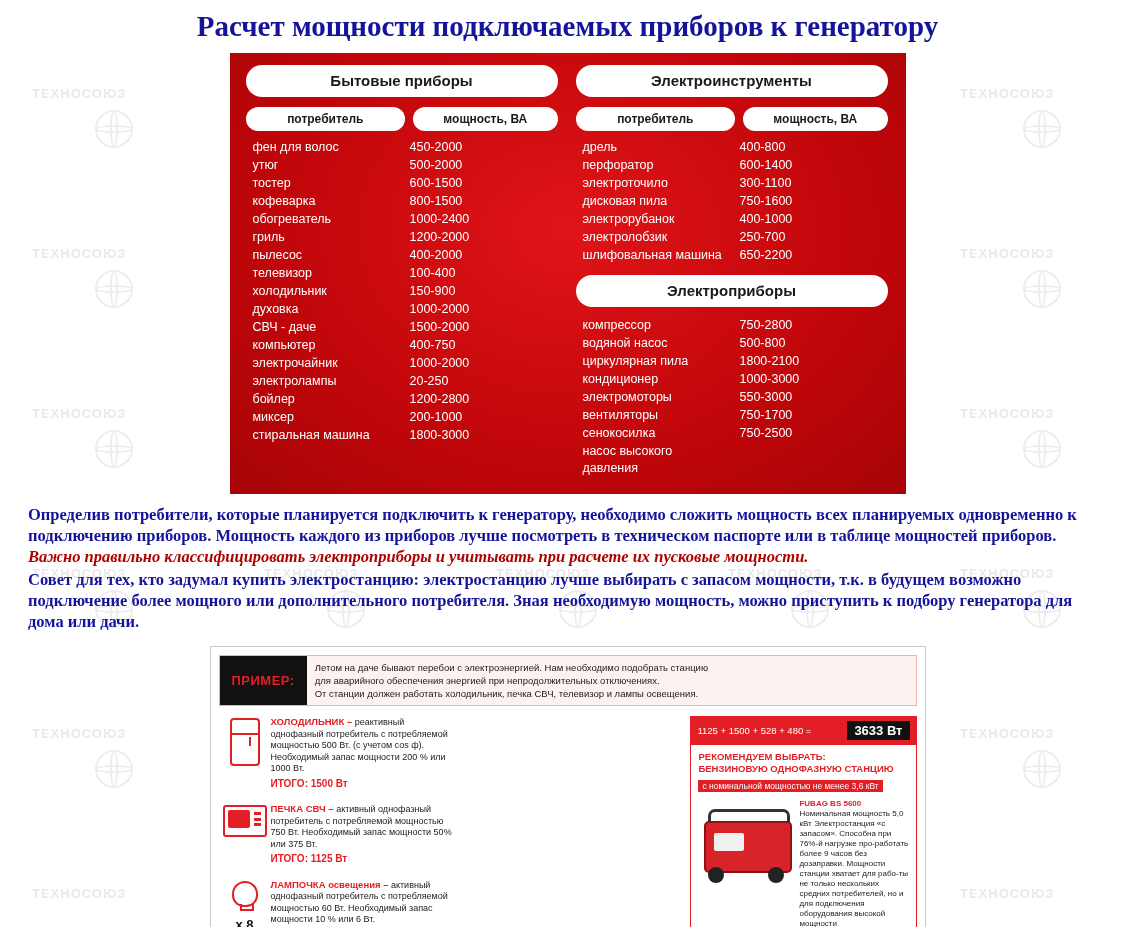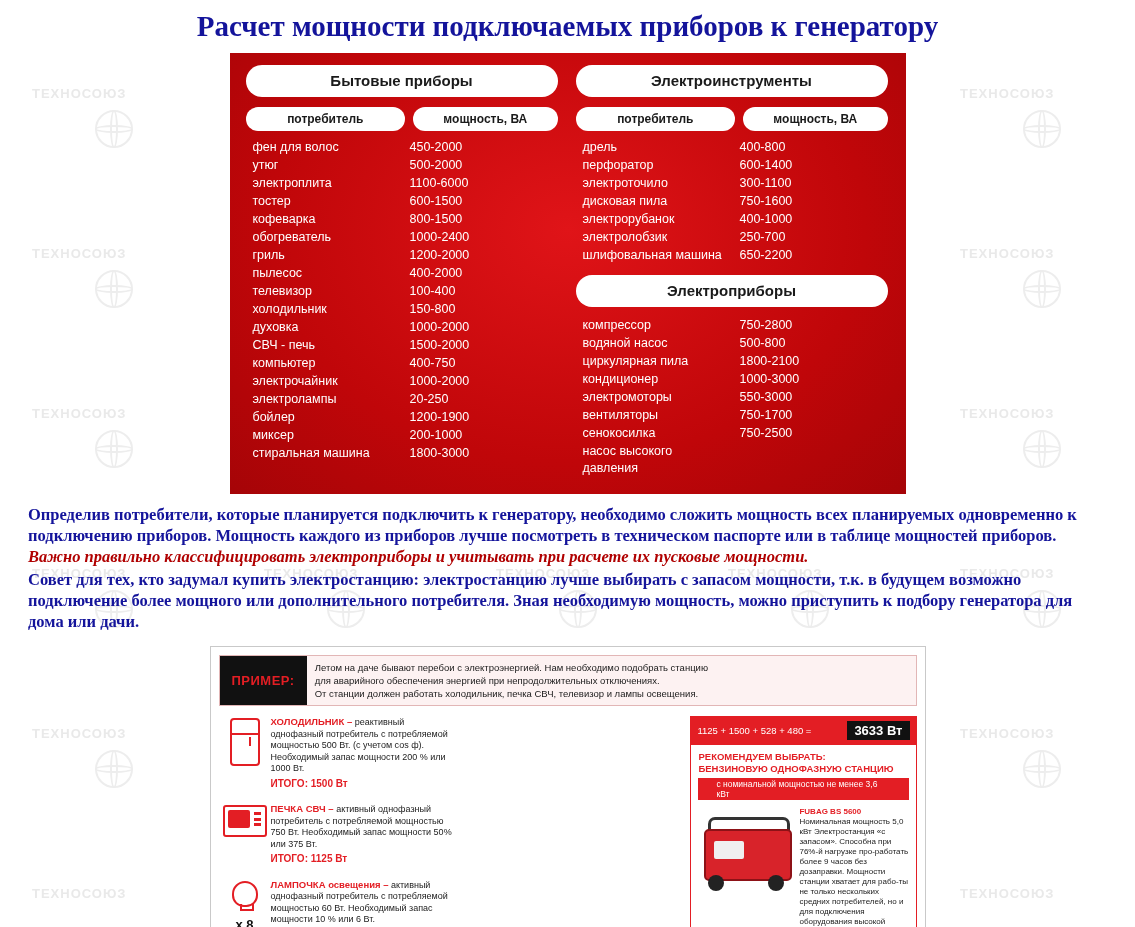--- a/index.html
+++ b/index.html
@@ -282,21 +282,21 @@
     color: #e31e24;
     font-weight: bold;
     font-size: 9.5px;
     line-height: 12px;
   }
   .rec-sub {
     font-size: 8.5px;
     color: #ffffff;
     background: #e31e24;
     display: inline-block;
-    padding: 1px 18px;
+    padding: 1px 4px;
     margin-top: 3px;
   }
   .gen-row {
     display: flex;
     margin-top: 6px;
   }
   .gen-img {
     width: 98px;
     flex: 0 0 98px;
     position: relative;
@@ -415,24 +415,20 @@
         <div class="pt-rows" id="col0rows">
             <div class="pt-row">
               <div class="n">фен для волос</div>
               <div class="v">450-2000</div>
             </div>
             <div class="pt-row">
               <div class="n">утюг</div>
               <div class="v">500-2000</div>
             </div>
             <div class="pt-row">
-              <div class="n">электроплита</div>
-              <div class="v">1100-6000</div>
-            </div>
-            <div class="pt-row">
               <div class="n">тостер</div>
               <div class="v">600-1500</div>
             </div>
             <div class="pt-row">
               <div class="n">кофеварка</div>
               <div class="v">800-1500</div>
             </div>
             <div class="pt-row">
               <div class="n">обогреватель</div>
               <div class="v">1000-2400</div>
@@ -444,45 +440,45 @@
             <div class="pt-row">
               <div class="n">пылесос</div>
               <div class="v">400-2000</div>
             </div>
             <div class="pt-row">
               <div class="n">телевизор</div>
               <div class="v">100-400</div>
             </div>
             <div class="pt-row">
               <div class="n">холодильник</div>
-              <div class="v">150-800</div>
+              <div class="v">150-900</div>
             </div>
             <div class="pt-row">
               <div class="n">духовка</div>
               <div class="v">1000-2000</div>
             </div>
             <div class="pt-row">
-              <div class="n">СВЧ - печь</div>
+              <div class="n">СВЧ - даче</div>
               <div class="v">1500-2000</div>
             </div>
             <div class="pt-row">
               <div class="n">компьютер</div>
               <div class="v">400-750</div>
             </div>
             <div class="pt-row">
               <div class="n">электрочайник</div>
               <div class="v">1000-2000</div>
             </div>
             <div class="pt-row">
               <div class="n">электролампы</div>
               <div class="v">20-250</div>
             </div>
             <div class="pt-row">
               <div class="n">бойлер</div>
-              <div class="v">1200-1900</div>
+              <div class="v">1200-2800</div>
             </div>
             <div class="pt-row">
               <div class="n">миксер</div>
               <div class="v">200-1000</div>
             </div>
             <div class="pt-row">
               <div class="n">стиральная машина</div>
               <div class="v">1800-3000</div>
             </div>
           </div>

